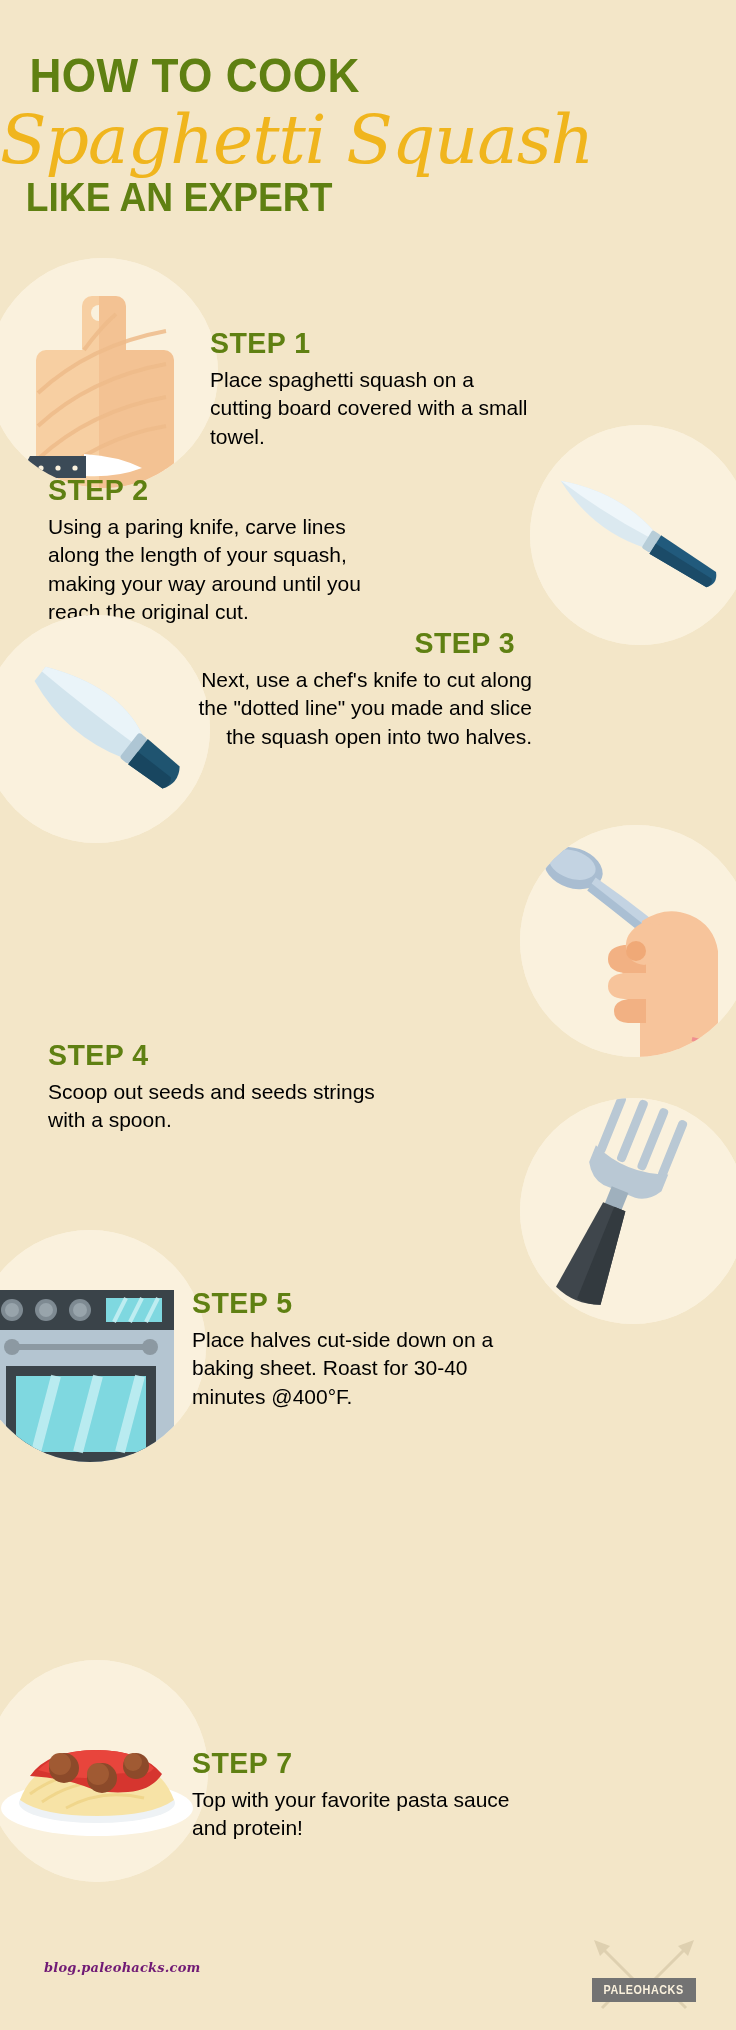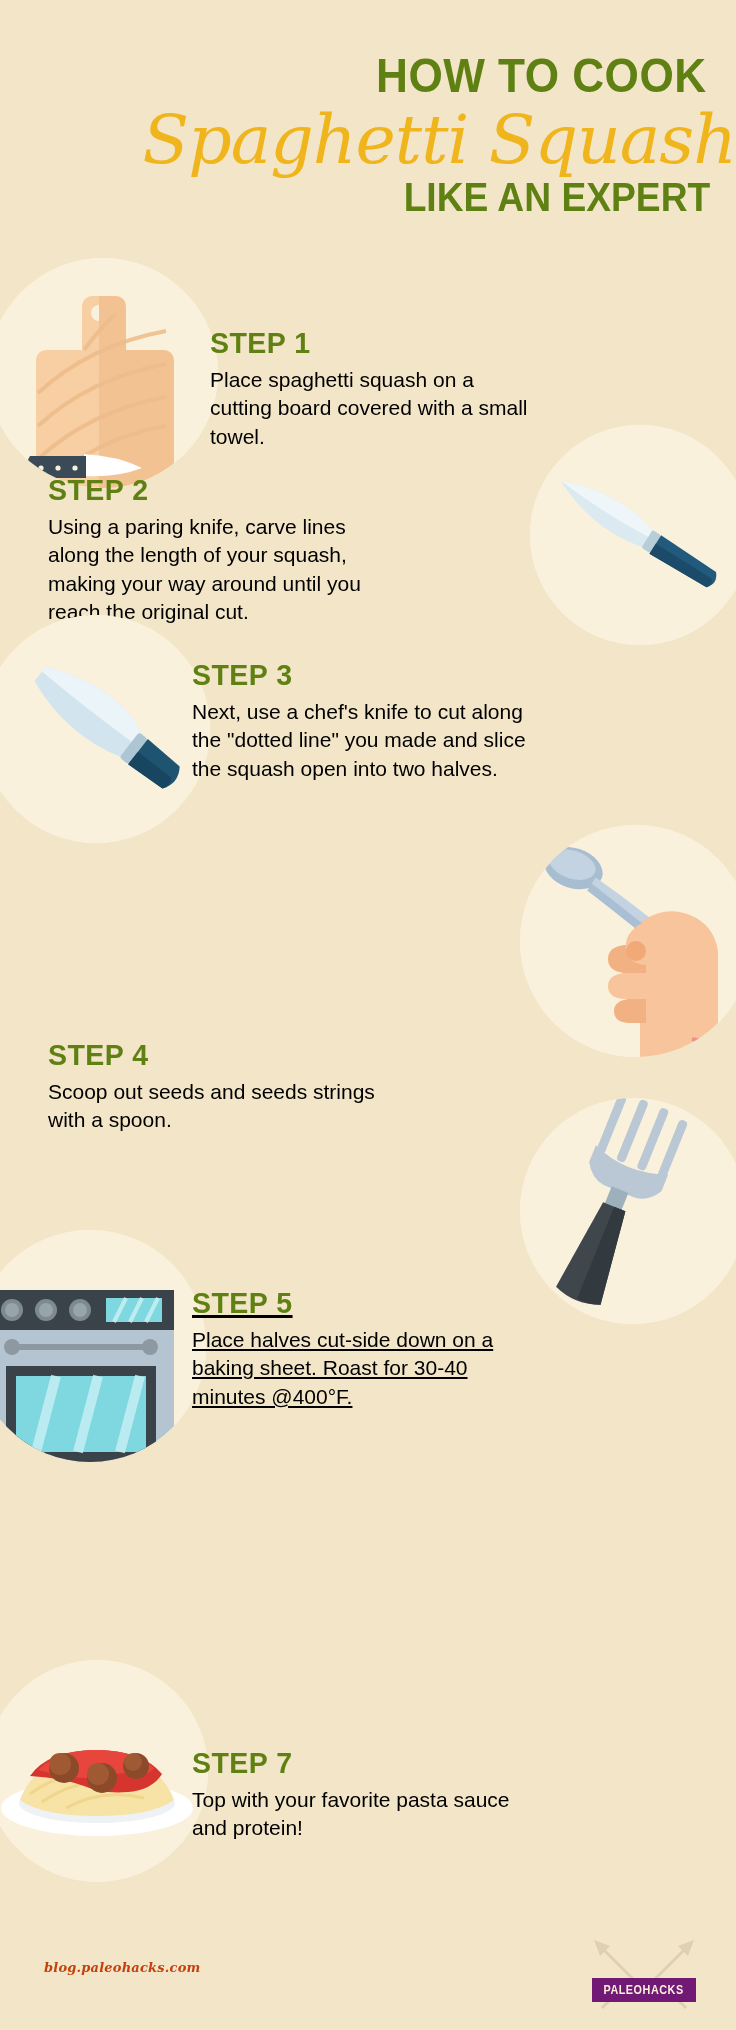--- a/index.html
+++ b/index.html
@@ -15,21 +15,21 @@
     width: 736px;
     height: 2030px;
     background: #f3e6c8;
     overflow: hidden;
   }
 
   
   .header {
     position: absolute;
     top: 0; left: 0; right: 0;
-    text-align: right;
+    text-align: left;
     padding-top: 52px;
   }
   .title-line1 {
     font-family: "Liberation Sans", sans-serif;
     font-weight: bold;
     font-size: 48px;
     letter-spacing: 0.5px;
     color: #5f8012;
     line-height: 1;
     text-transform: uppercase;
@@ -93,37 +93,37 @@
     height: 110px;
   }
   .footer-url {
     position: absolute;
     left: 44px;
     top: 40px;
     font-family: "DejaVu Serif", serif;
     font-style: italic;
     font-weight: bold;
     font-size: 13px;
-    color: #c2410c;
+    color: #701a75;
     letter-spacing: 0.2px;
   }
   .brand {
     position: absolute;
     right: 36px;
     top: 18px;
     width: 112px;
     height: 76px;
   }
   .brand-box {
     position: absolute;
     left: 4px;
     top: 40px;
     width: 104px;
     height: 24px;
-    background: #701a75;
+    background: #737373;
     display: flex;
     align-items: center;
     justify-content: center;
   }
   .brand-box span {
     font-family: "Liberation Sans", sans-serif;
     font-weight: bold;
     font-size: 12px;
     color: #faf1dd;
     letter-spacing: 0.6px;
@@ -203,21 +203,21 @@
         <path d="M36 96 q70 -30 118 -6 l0 30 q-60 18 -118 -6 z" fill="#d2e4ed"></path>
         <path d="M36 96 q70 -30 118 -6 l0 12 q-64 2 -118 0 z" fill="#eaf4f9"></path>
 
         <rect x="150" y="90" width="11" height="32" rx="3" fill="#aec6d4"></rect>
 
         <path d="M161 90 l42 2 q10 14 0 28 l-42 2 z" fill="#1f5470"></path>
         <path d="M161 106 l42 0 q5 7 0 14 l-42 2 z" fill="#184660"></path>
       </g>
     </svg>
   </div>
-  <div class="step-text" style="left:192px; top:660px; width:340px;">
+  <div class="step-text" style="left:192px; top:628px; width:340px;text-align:right;">
     <div class="step-title">STEP 3</div>
     <div class="step-body">Next, use a chef's knife to cut along the "dotted line" you made and slice the squash open into two halves.</div>
   </div>
 
   <div class="circle" style="right:-16px; top:825px; width:232px; height:232px;">
     <svg width="232" height="232" viewBox="0 0 232 232">
       <rect x="0" y="0" width="232" height="232" fill="#faf1dd"></rect>
 
       <g transform="rotate(18 116 116)">
         <ellipse cx="34" cy="66" rx="30" ry="20" fill="#a9bdd1"></ellipse>
@@ -274,21 +274,21 @@
 
       <rect x="32" y="136" width="150" height="96" fill="#3a4349"></rect>
       <rect x="42" y="146" width="130" height="76" fill="#7fd8e0"></rect>
       <g stroke="#c9f1f4" stroke-width="10" opacity="0.8">
         <line x1="62" y1="222" x2="82" y2="146"></line>
         <line x1="104" y1="222" x2="124" y2="146"></line>
         <line x1="146" y1="222" x2="166" y2="146"></line>
       </g>
     </svg>
   </div>
-  <div class="step-text" style="left:192px; top:1288px; width:330px;text-decoration:underline;">
+  <div class="step-text" style="left:192px; top:1288px; width:330px;">
     <div class="step-title">STEP 5</div>
     <div class="step-body">Place halves cut-side down on a baking sheet. Roast for 30-40 minutes @400°F.</div>
   </div>
 
   <div class="circle" style="right:-10px; top:1100px; width:226px; height:226px; top:1098px; right:-10px; top:1098px;">
     <svg width="226" height="226" viewBox="0 0 226 226">
       <rect x="0" y="0" width="226" height="226" fill="#faf1dd"></rect>
       <g transform="rotate(22 113 113)">
 
         <g fill="#b9c8d4">

